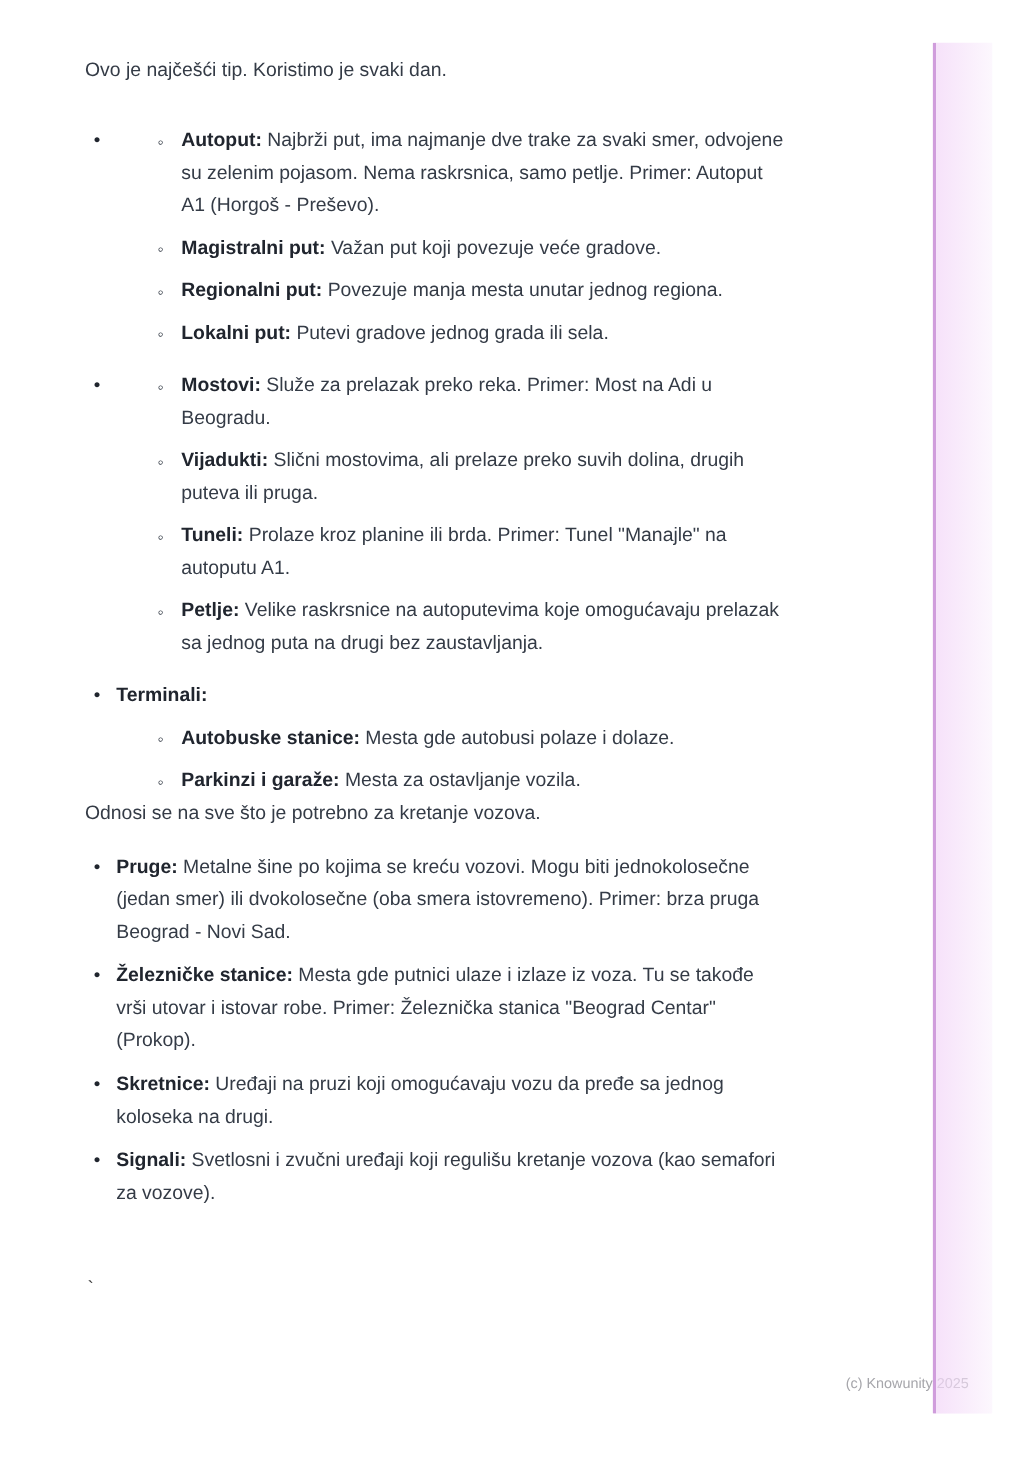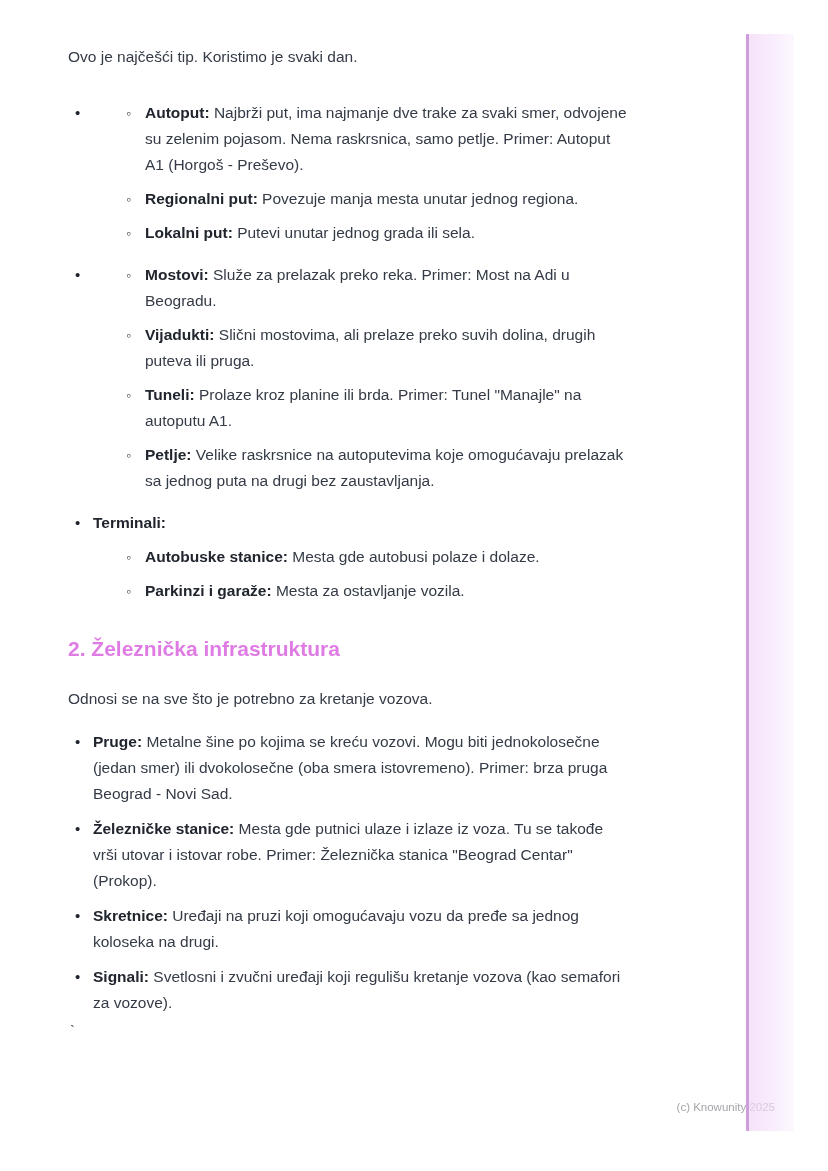--- a/index.html
+++ b/index.html
@@ -84,26 +84,30 @@
 
     <ul class="ul1">
 
       <li class="li1 marker1">
         <ul class="ul2">
           <li class="li2 marker2">
             <span class="lbl">Autoput:</span>
             <span class="txt">Najbrži put, ima najmanje dve trake za svaki smer, odvojene su zelenim pojasom. Nema raskrsnica, samo petlje. Primer: Autoput A1 (Horgoš - Preševo).</span>
           </li>
           <li class="li2 marker2">
+            <span class="lbl">Magistralni put:</span>
+            <span class="txt">Važan put koji povezuje veće gradove.</span>
+          </li>
+          <li class="li2 marker2">
             <span class="lbl">Regionalni put:</span>
             <span class="txt">Povezuje manja mesta unutar jednog regiona.</span>
           </li>
           <li class="li2 marker2">
             <span class="lbl">Lokalni put:</span>
-            <span class="txt">Putevi unutar jednog grada ili sela.</span>
+            <span class="txt">Putevi gradove jednog grada ili sela.</span>
           </li>
         </ul>
       </li>
 
       <li class="li1 marker1">
         <ul class="ul2">
           <li class="li2 marker2">
             <span class="lbl">Mostovi:</span>
             <span class="txt">Služe za prelazak preko reka. Primer: Most na Adi u Beogradu.</span>
           </li>
@@ -131,21 +135,20 @@
           </li>
           <li class="li2 marker2">
             <span class="lbl">Parkinzi i garaže:</span>
             <span class="txt">Mesta za ostavljanje vozila.</span>
           </li>
         </ul>
       </li>
 
     </ul>
 
-    <h2 class="rail-heading">2. Železnička infrastruktura</h2>
 
     <p class="rail-intro">Odnosi se na sve što je potrebno za kretanje vozova.</p>
 
     <ul class="ul1 rail-list">
       <li class="li1 marker1">
         <span class="lbl">Pruge:</span>
         <span class="txt">Metalne šine po kojima se kreću vozovi. Mogu biti jednokolosečne (jedan smer) ili dvokolosečne (oba smera istovremeno). Primer: brza pruga Beograd - Novi Sad.</span>
       </li>
       <li class="li1 marker1">
         <span class="lbl">Železničke stanice:</span>

